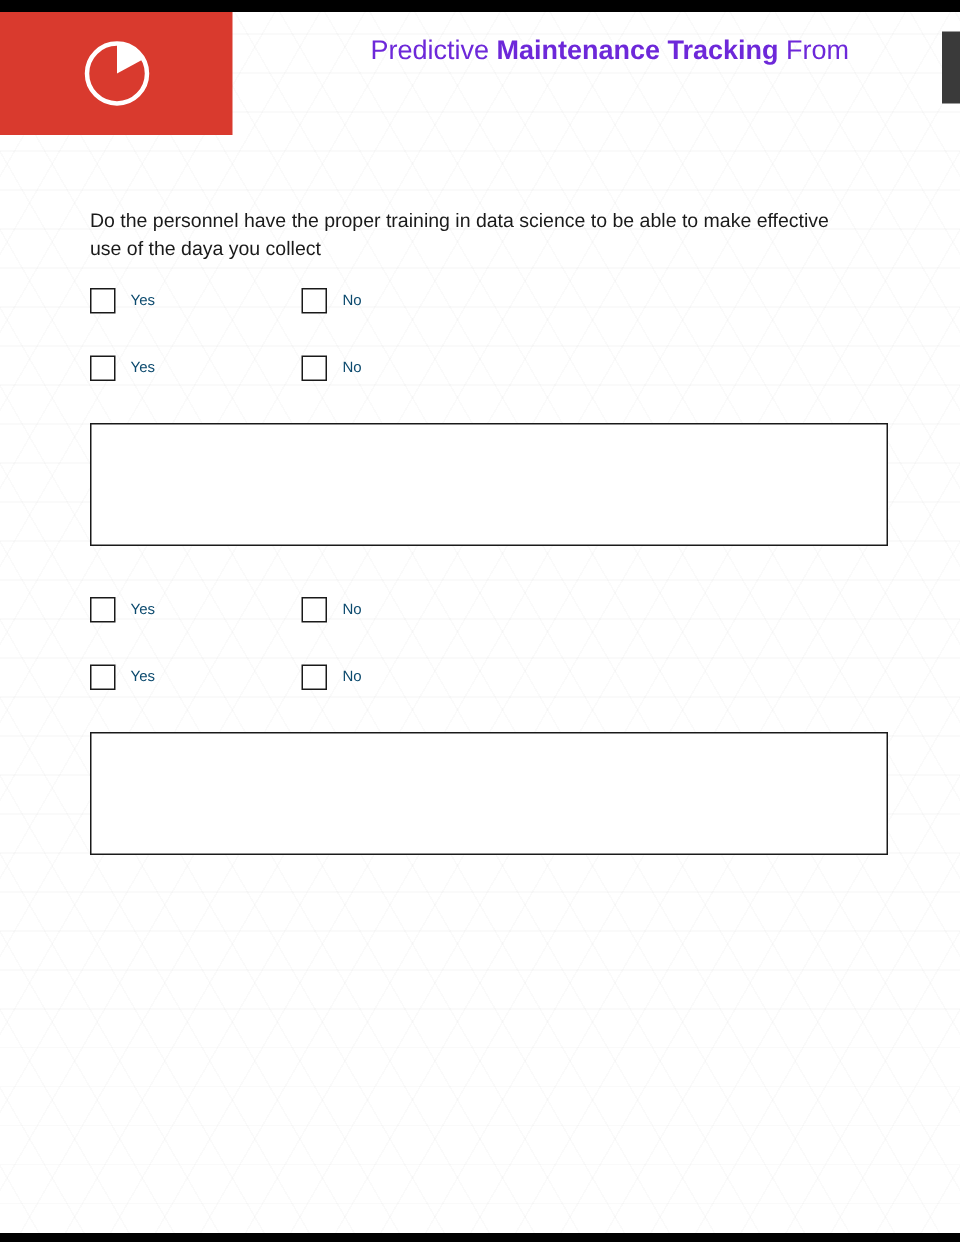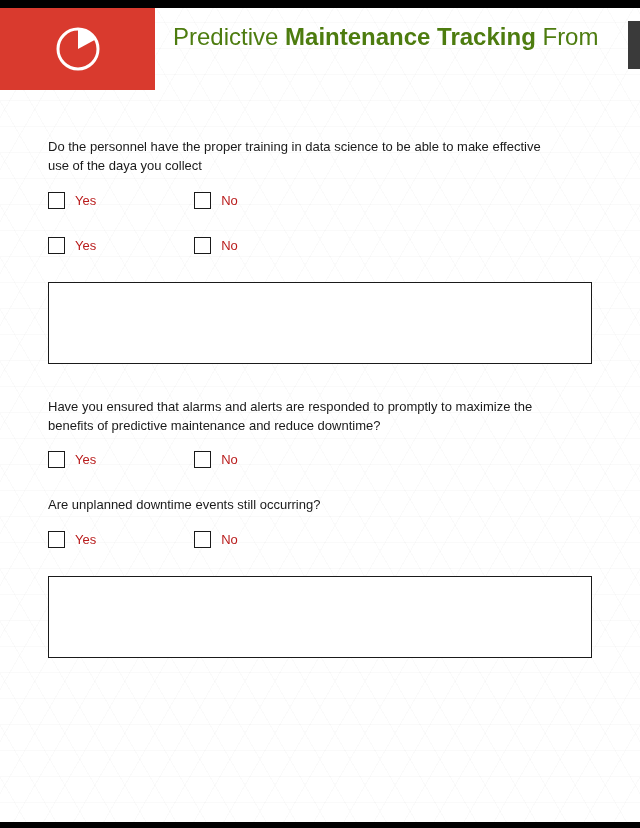--- a/index.html
+++ b/index.html
@@ -45,40 +45,41 @@
       display: flex;
       align-items: center;
       justify-content: center;
       flex-shrink: 0;
     }
     .title-wrap {
       padding: 14px 0 0 18px;
       flex: 1;
     }
     .title {
-      font-size: 24px;
-      color: #4d7c0f;
+      font-size: 18px;
+      color: #6d28d9;
       line-height: 1.25;
       font-weight: 400;
+      text-align: center;
     }
     .title .bold {
       font-weight: 700;
     }
     .side-tab {
       position: absolute;
       right: 0;
       top: 13px;
       width: 12px;
       height: 48px;
       background: #3a3a3a;
     }
     .content {
       position: relative;
       z-index: 1;
-      padding: 48px 48px 0 48px;
+      padding: 48px 48px 0 60px;
     }
     .question {
       font-size: 13px;
       color: #1a1a1a;
       line-height: 1.45;
       margin-bottom: 16px;
       max-width: 510px;
     }
     .options {
       display: flex;
@@ -91,22 +92,22 @@
       gap: 10px;
     }
     .checkbox {
       width: 17px;
       height: 17px;
       border: 1.5px solid #1a1a1a;
       background: #fff;
       flex-shrink: 0;
     }
     .option-label {
-      font-size: 13px;
-      color: #b91c1c;
+      font-size: 10px;
+      color: #0c4a6e;
     }
     .textarea {
       width: 100%;
       height: 82px;
       border: 1.5px solid #1a1a1a;
       background: #fff;
       margin-bottom: 34px;
     }
     .bottom-bar {
       position: absolute;
@@ -158,33 +159,31 @@
       <span class="option-label">Yes</span>
     </div>
     <div class="option">
       <div class="checkbox"></div>
       <span class="option-label">No</span>
     </div>
   </div>
 
   <div class="textarea"></div>
 
-  <div class="question">Have you ensured that alarms and alerts are responded to promptly to maximize the benefits of predictive maintenance and reduce downtime?</div>
   <div class="options">
     <div class="option">
       <div class="checkbox"></div>
       <span class="option-label">Yes</span>
     </div>
     <div class="option">
       <div class="checkbox"></div>
       <span class="option-label">No</span>
     </div>
   </div>
 
-  <div class="question">Are unplanned downtime events still occurring?</div>
   <div class="options">
     <div class="option">
       <div class="checkbox"></div>
       <span class="option-label">Yes</span>
     </div>
     <div class="option">
       <div class="checkbox"></div>
       <span class="option-label">No</span>
     </div>
   </div>

